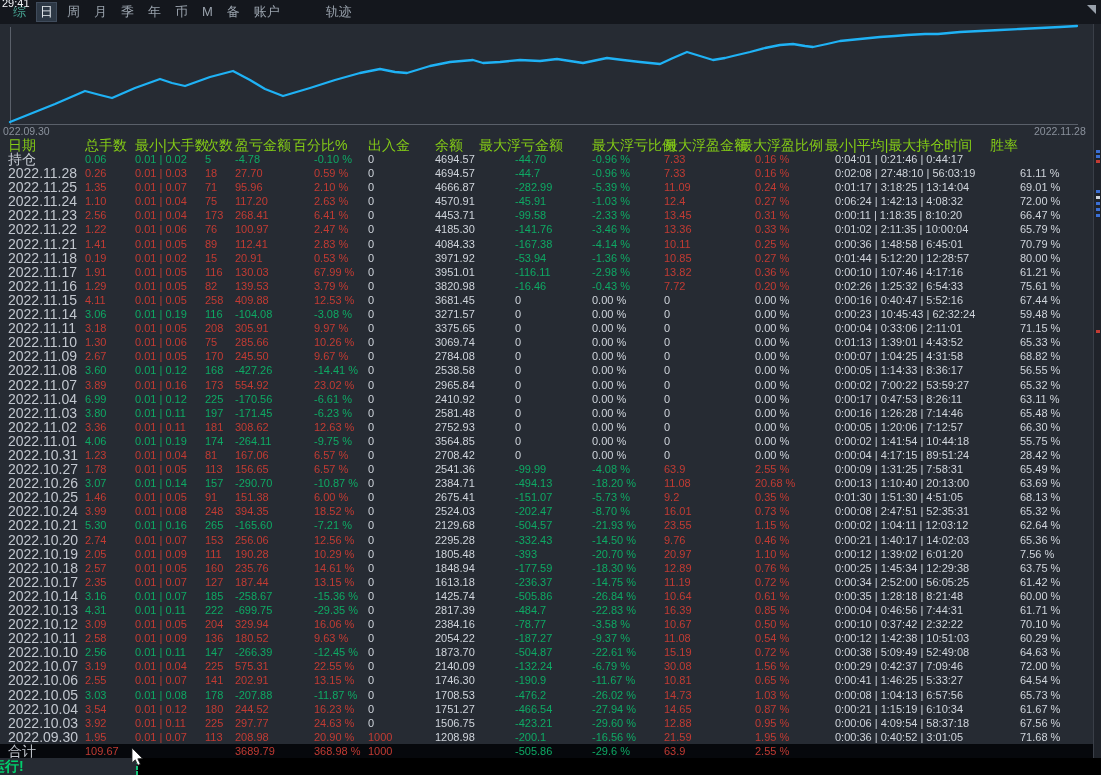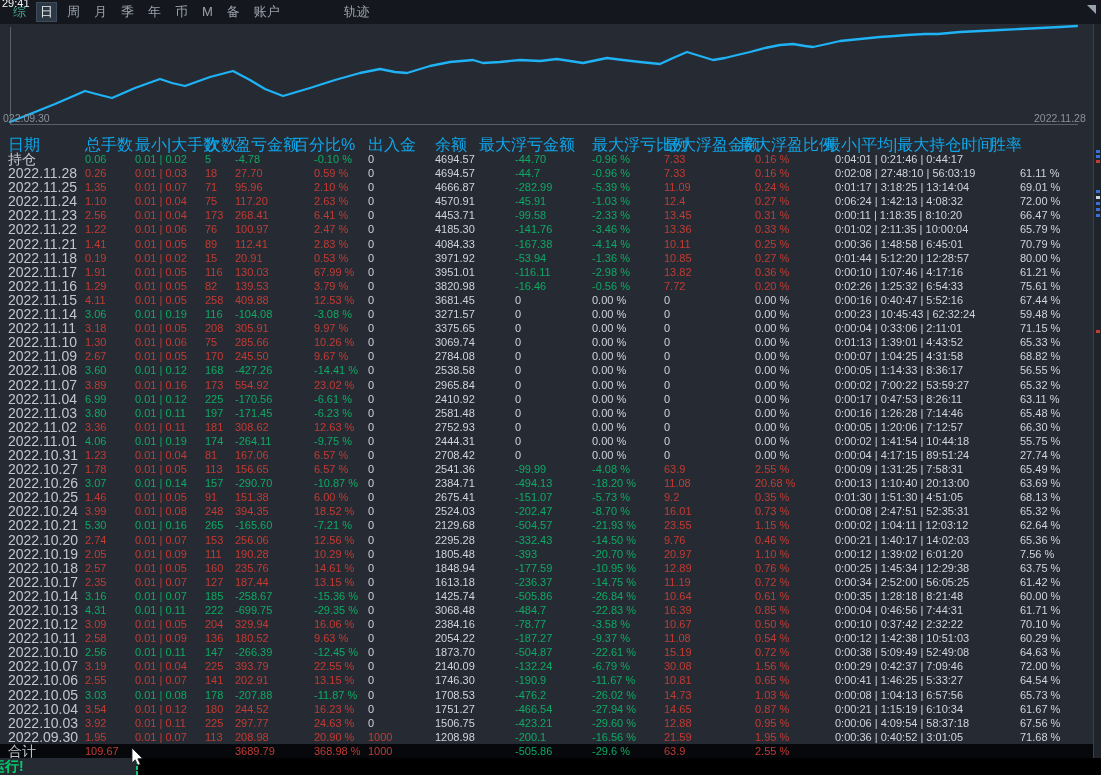--- a/index.html
+++ b/index.html
@@ -7,35 +7,35 @@
     width:1101px;height:775px;position:relative;overflow:hidden;
     background:#262b33;color:#cfd4db;
     font-family:"Liberation Sans","DejaVu Sans",sans-serif;
   }
   
   .toolbar{position:absolute;top:0;left:0;right:0;height:24px;background:#14171d;
     display:flex;align-items:center;padding-left:10px;box-sizing:border-box}
   .tab{color:#99a2ac;font-size:13px;margin-right:8px;padding:1px 3px;line-height:16px;cursor:default;white-space:nowrap}
   .tab.accent{color:#45a08f}
   .tab.selected{background:#2d3845;color:#e9edf2;box-shadow:0 0 0 1px #404c5c}
-  .tab.gap{margin-left:50px}
+  .tab.gap{margin-left:32px}
   .timer{position:absolute;top:-3px;left:2px;font-size:11px;color:#f0f2f5;z-index:6}
   
   .chart-svg{position:absolute;top:0;left:0;pointer-events:none}
-  .xlab{position:absolute;top:112px;font-size:10.5px;color:#8a919c;white-space:nowrap}
+  .xlab{position:absolute;top:125px;font-size:10.5px;color:#8a919c;white-space:nowrap}
   
   .table{position:absolute;top:138px;left:0;width:1101px}
   .grid{display:grid;grid-template-columns:85px 50px 70px 30px 58px 72px 62px 52px 108px 77px 75px 86px 165px 111px;
     height:14.1px;line-height:14.2px;font-size:11px;white-space:nowrap}
   .grid span{overflow:visible;padding-left:0;box-sizing:border-box}
   .grid span:nth-child(1){padding-left:8px}
   .grid span:nth-child(7){padding-left:3px}
   .grid span:nth-child(8){padding-left:8px}
   .grid span:nth-child(10){padding-left:5px}
-  .hdr{height:14px;line-height:14px;color:#0ea5e9;font-size:16px}
+  .hdr{height:14px;line-height:14px;color:#84cc16;font-size:14px}
   .r span:nth-child(6){padding-left:21px}
   .r span:nth-child(9){padding-left:36px}
   .r span:nth-child(12){padding-left:16px}
   .r span:nth-child(13){padding-left:10px}
   .r span:nth-child(14){padding-left:30px}
   .r .date{color:#c2c7cf;font-size:14px}
   .pos{color:#c23b33}
   .neg{color:#0ea964}
   .total{background:#06080c}
   
@@ -245,21 +245,21 @@
       <div class="grid r">
         <span class="date">2022.11.16</span>
         <span class="pos">1.29</span>
         <span class="pos">0.01 | 0.05</span>
         <span class="pos">82</span>
         <span class="pos">139.53</span>
         <span class="pos">3.79 %</span>
         <span>0</span>
         <span>3820.98</span>
         <span class="neg">-16.46</span>
-        <span class="neg">-0.56 %</span>
+        <span class="neg">-0.43 %</span>
         <span class="pos">7.72</span>
         <span class="pos">0.20 %</span>
         <span>0:02:26 | 1:25:32 | 6:54:33</span>
         <span>75.61 %</span>
       </div>
       <div class="grid r">
         <span class="date">2022.11.15</span>
         <span class="pos">4.11</span>
         <span class="pos">0.01 | 0.05</span>
         <span class="pos">258</span>
@@ -419,21 +419,21 @@
         <span>66.30 %</span>
       </div>
       <div class="grid r">
         <span class="date">2022.11.01</span>
         <span class="neg">4.06</span>
         <span class="neg">0.01 | 0.19</span>
         <span class="neg">174</span>
         <span class="neg">-264.11</span>
         <span class="neg">-9.75 %</span>
         <span>0</span>
-        <span>2444.31</span>
+        <span>3564.85</span>
         <span>0</span>
         <span>0.00 %</span>
         <span>0</span>
         <span>0.00 %</span>
         <span>0:00:02 | 1:41:54 | 10:44:18</span>
         <span>55.75 %</span>
       </div>
       <div class="grid r">
         <span class="date">2022.10.31</span>
         <span class="pos">1.23</span>
@@ -441,21 +441,21 @@
         <span class="pos">81</span>
         <span class="pos">167.06</span>
         <span class="pos">6.57 %</span>
         <span>0</span>
         <span>2708.42</span>
         <span>0</span>
         <span>0.00 %</span>
         <span>0</span>
         <span>0.00 %</span>
         <span>0:00:04 | 4:17:15 | 89:51:24</span>
-        <span>27.74 %</span>
+        <span>28.42 %</span>
       </div>
       <div class="grid r">
         <span class="date">2022.10.27</span>
         <span class="pos">1.78</span>
         <span class="pos">0.01 | 0.05</span>
         <span class="pos">113</span>
         <span class="pos">156.65</span>
         <span class="pos">6.57 %</span>
         <span>0</span>
         <span>2541.36</span>
@@ -565,21 +565,21 @@
       <div class="grid r">
         <span class="date">2022.10.18</span>
         <span class="pos">2.57</span>
         <span class="pos">0.01 | 0.05</span>
         <span class="pos">160</span>
         <span class="pos">235.76</span>
         <span class="pos">14.61 %</span>
         <span>0</span>
         <span>1848.94</span>
         <span class="neg">-177.59</span>
-        <span class="neg">-10.95 %</span>
+        <span class="neg">-18.30 %</span>
         <span class="pos">12.89</span>
         <span class="pos">0.76 %</span>
         <span>0:00:25 | 1:45:34 | 12:29:38</span>
         <span>63.75 %</span>
       </div>
       <div class="grid r">
         <span class="date">2022.10.17</span>
         <span class="pos">2.35</span>
         <span class="pos">0.01 | 0.07</span>
         <span class="pos">127</span>
@@ -611,21 +611,21 @@
         <span>60.00 %</span>
       </div>
       <div class="grid r">
         <span class="date">2022.10.13</span>
         <span class="neg">4.31</span>
         <span class="neg">0.01 | 0.11</span>
         <span class="neg">222</span>
         <span class="neg">-699.75</span>
         <span class="neg">-29.35 %</span>
         <span>0</span>
-        <span>3068.48</span>
+        <span>2817.39</span>
         <span class="neg">-484.7</span>
         <span class="neg">-22.83 %</span>
         <span class="pos">16.39</span>
         <span class="pos">0.85 %</span>
         <span>0:00:04 | 0:46:56 | 7:44:31</span>
         <span>61.71 %</span>
       </div>
       <div class="grid r">
         <span class="date">2022.10.12</span>
         <span class="pos">3.09</span>
@@ -672,21 +672,21 @@
         <span class="pos">15.19</span>
         <span class="pos">0.72 %</span>
         <span>0:00:38 | 5:09:49 | 52:49:08</span>
         <span>64.63 %</span>
       </div>
       <div class="grid r">
         <span class="date">2022.10.07</span>
         <span class="pos">3.19</span>
         <span class="pos">0.01 | 0.04</span>
         <span class="pos">225</span>
-        <span class="pos">393.79</span>
+        <span class="pos">575.31</span>
         <span class="pos">22.55 %</span>
         <span>0</span>
         <span>2140.09</span>
         <span class="neg">-132.24</span>
         <span class="neg">-6.79 %</span>
         <span class="pos">30.08</span>
         <span class="pos">1.56 %</span>
         <span>0:00:29 | 0:42:37 | 7:09:46</span>
         <span>72.00 %</span>
       </div>

